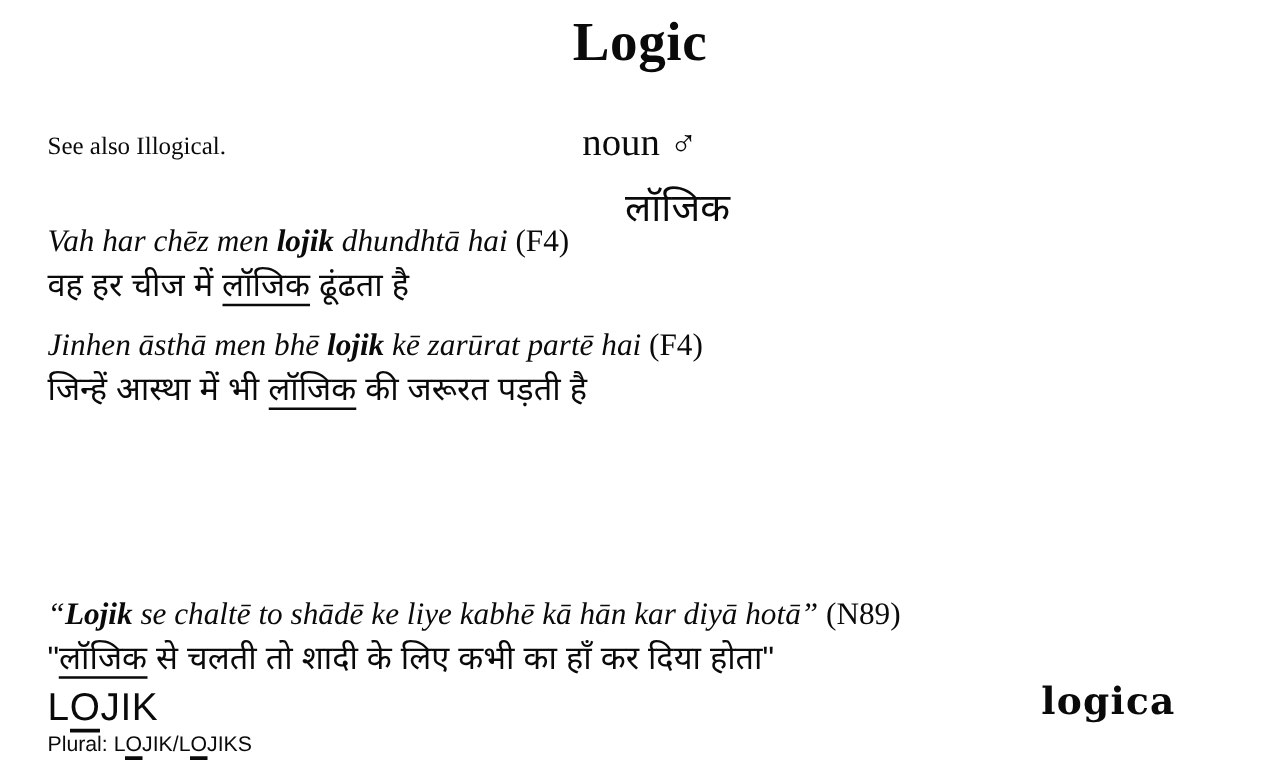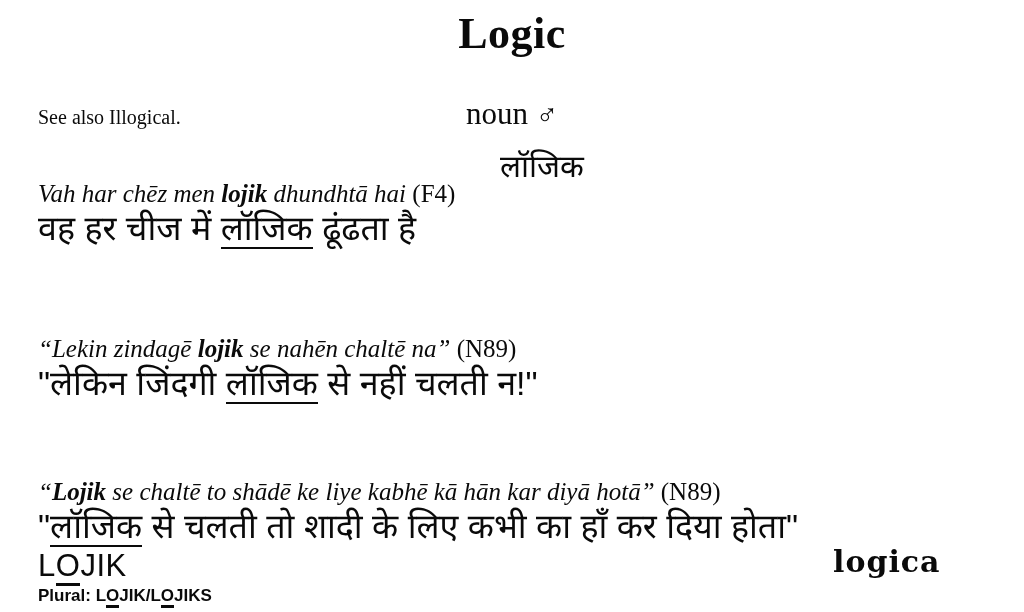--- a/index.html
+++ b/index.html
@@ -51,42 +51,42 @@
     font-family: "Liberation Serif", serif;
     font-style: italic;
     font-size: 25px;
     line-height: 30px;
     white-space: pre;
   }
   .translit .bold-word { font-weight: bold; }
   .translit .source { font-style: normal; }
   .hindi-line {
     font-family: "Liberation Sans", sans-serif;
-    font-size: 34px;
+    font-size: 26px;
     line-height: 36px;
     margin-top: 1px;
     white-space: pre;
   }
   .u-word { border-bottom: 2px solid #0a0a0a; padding-bottom: 0px; }
   .footer-lojik {
     position: absolute;
     left: 38px;
     top: 548px;
     font-family: "Liberation Sans", sans-serif;
     font-size: 31px;
     font-weight: 400;
     letter-spacing: 0.5px;
   }
   .footer-lojik .u-letter, .footer-plural .u-letter { border-bottom: 3px solid #0a0a0a; }
   .footer-plural {
     position: absolute;
     left: 38px;
     top: 586px;
     font-family: "Liberation Sans", sans-serif;
-    font-weight: bold;
+    font-weight: normal;
     font-size: 17px;
   }
   .footer-latin {
     position: absolute;
     left: 833px;
     top: 544px;
     font-family: "DejaVu Serif", serif;
     font-weight: bold;
     font-size: 30px;
     letter-spacing: 1px;
@@ -106,26 +106,24 @@
   <div class="see-also">See also Illogical.</div>
 
   <div class="centered headword-hi">लॉजिक</div>
 
   <div class="example ex-0">
     <div class="translit"><span>Vah har chēz men </span><span class="bold-word">lojik</span><span> dhundhtā hai </span><span class="source">(F4)</span></div>
     <div class="hindi-line"><span>वह हर चीज में </span><span class="u-word">लॉजिक</span><span> ढूंढता है</span></div>
   </div>
 
   <div class="example ex-1">
+    <div class="translit"><span>Jinhen āsthā men bhē </span><span class="bold-word">lojik</span><span> kē zarūrat partē hai </span><span class="source">(F4)</span></div>
+    <div class="hindi-line"><span>जिन्हें आस्था में भी </span><span class="u-word">लॉजिक</span><span> की जरूरत पड़ती है</span></div>
   </div>
 
-  <div class="example ex-2">
-    <div class="translit"><span>“Lekin zindagē </span><span class="bold-word">lojik</span><span> se nahēn chaltē na” </span><span class="source">(N89)</span></div>
-    <div class="hindi-line"><span>"लेकिन जिंदगी </span><span class="u-word">लॉजिक</span><span> से नहीं चलती न!"</span></div>
-  </div>
 
 
   <div class="example ex-4">
     <div class="translit"><span>“</span><span class="bold-word">Lojik</span><span> se chaltē to shādē ke liye kabhē kā hān kar diyā hotā” </span><span class="source">(N89)</span></div>
     <div class="hindi-line"><span>"</span><span class="u-word">लॉजिक</span><span> से चलती तो शादी के लिए कभी का हाँ कर दिया होता"</span></div>
   </div>
 
   <div class="footer-lojik"><span>L</span><span class="u-letter">O</span><span>JIK</span></div>
 
   <div class="footer-plural"><span>Plural: </span><span>L</span><span class="u-letter">O</span><span>JIK/L</span><span class="u-letter">O</span><span>JIKS</span></div>

